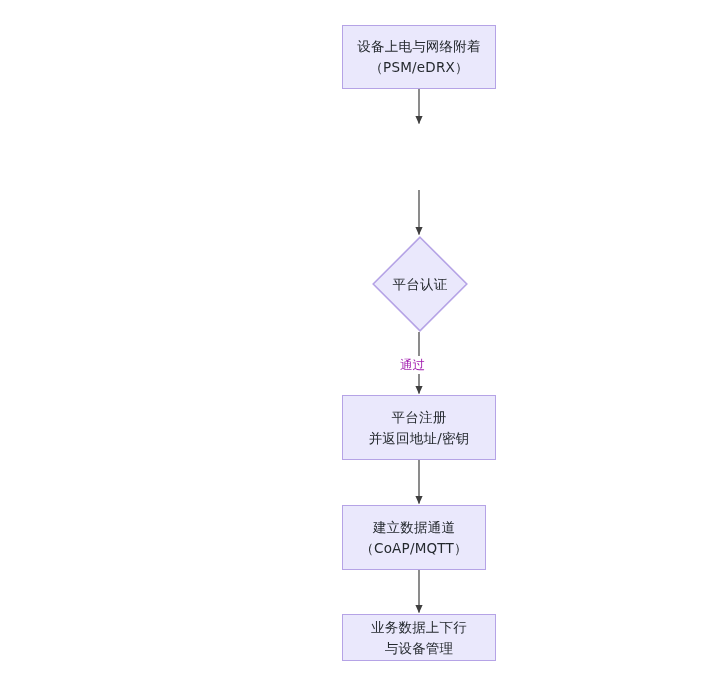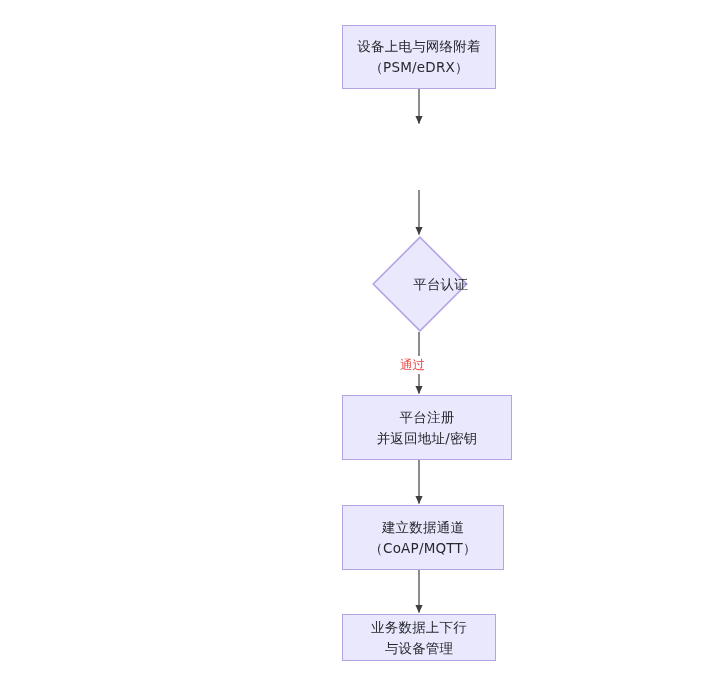--- a/index.html
+++ b/index.html
@@ -68,21 +68,21 @@
     letter-spacing: 0.2px;
     text-align: center;
   }
   .node-text {
     white-space: pre-line;
     padding: 0 6px;
   }
   .edge-label {
     position: absolute;
     background: #ffffff;
-    color: #ef4444;
+    color: #a21caf;
     font-size: 12.5px;
     line-height: 16px;
     padding: 1px 3px;
     white-space: nowrap;
     z-index: 3;
   }
 </style>
 </head>
 <body>
 
@@ -105,35 +105,35 @@
 
     <line x1="372" y1="558" x2="372" y2="600.5" stroke="#3f3f3f" stroke-width="1.2" marker-end="url(#arrowhead)"></line>
   </svg>
 
   <div class="node node-process" style="left:295px; top:13px; width:154px; height:64px;">
     <div class="node-text">设备上电与网络附着
 （PSM/eDRX）</div>
   </div>
 
 
-  <div class="node-decision-wrap" style="left:325px; top:224px; width:96px; height:96px;justify-content:flex-end;">
+  <div class="node-decision-wrap" style="left:325px; top:224px; width:96px; height:96px;">
     <svg class="diamond-shape" viewBox="0 0 96 96" width="96" height="96" xmlns="http://www.w3.org/2000/svg">
       <polygon points="48,1.2 94.8,48 48,94.8 1.2,48" fill="#eae8fc" stroke="#b5a3e6" stroke-width="1.6"></polygon>
     </svg>
     <div class="node-decision-label">平台认证</div>
   </div>
 
   <div class="edge-label" style="left:350px; top:344px;">通过</div>
 
-  <div class="node node-process" style="left:295px; top:383px; width:170px; height:65px;">
+  <div class="node node-process" style="left:295px; top:383px; width:154px; height:65px;">
     <div class="node-text">平台注册
 并返回地址/密钥</div>
   </div>
 
-  <div class="node node-process" style="left:295px; top:493px; width:162px; height:65px;">
+  <div class="node node-process" style="left:295px; top:493px; width:144px; height:65px;">
     <div class="node-text">建立数据通道
 （CoAP/MQTT）</div>
   </div>
 
   <div class="node node-process" style="left:295px; top:602px; width:154px; height:47px;">
     <div class="node-text">业务数据上下行
 与设备管理</div>
   </div>
 
 </div>

